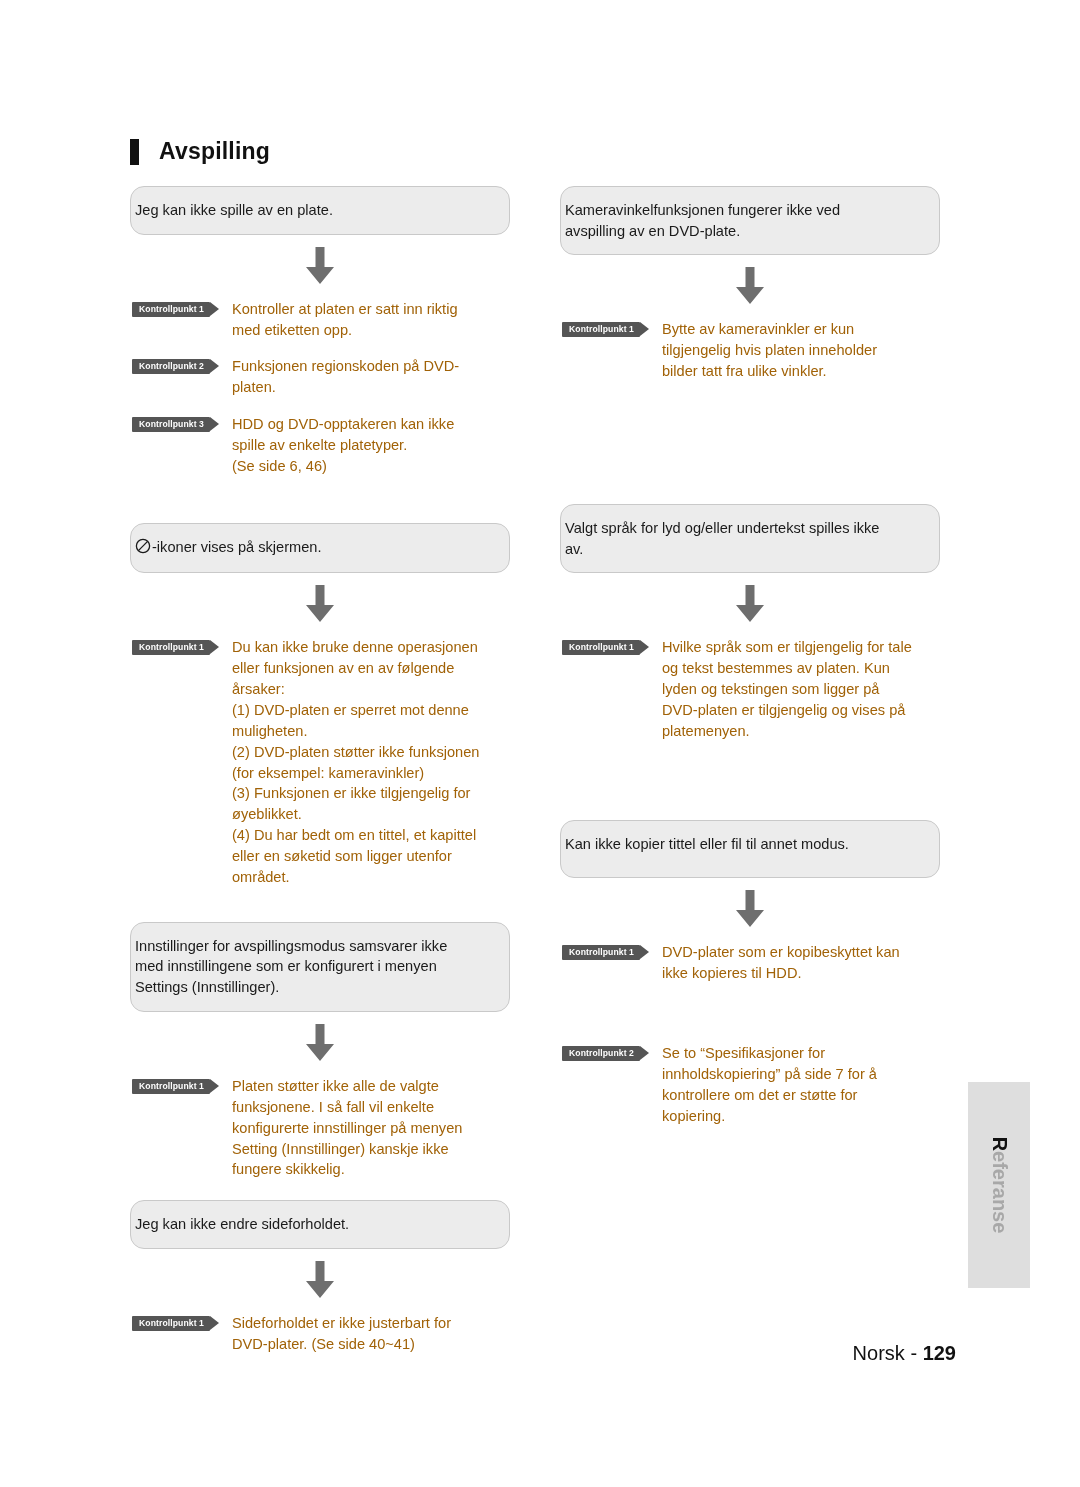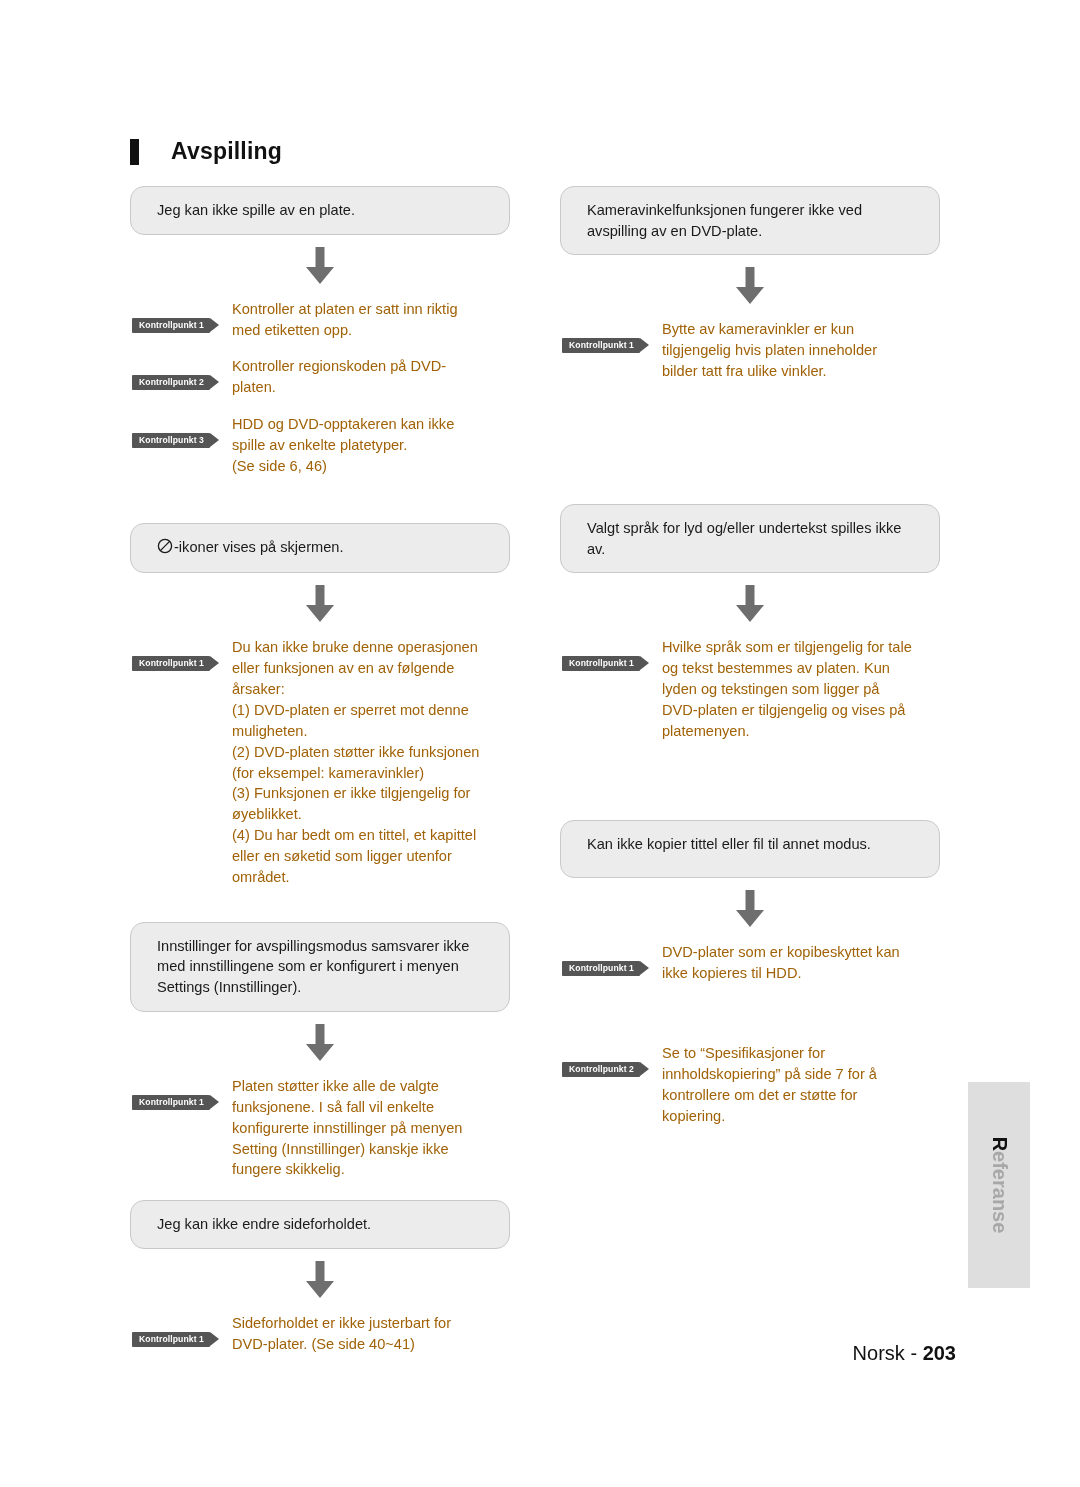--- a/index.html
+++ b/index.html
@@ -23,21 +23,21 @@
     background: #ffffff;
   }
 
   
   .section-heading {
     position: absolute;
     left: 130px;
     top: 138px;
     display: flex;
     align-items: center;
-    gap: 32px;
+    gap: 20px;
   }
   .heading-bar {
     width: 9px;
     height: 26px;
     background: #111111;
     display: block;
   }
   .heading-text {
     font-size: 23px;
     font-weight: bold;
@@ -51,21 +51,21 @@
     width: 380px;
   }
   #col-left  { left: 130px; top: 186px; }
   #col-right { left: 560px; top: 186px; }
 
   
   .problem-box {
     background: #ececec;
     border: 1px solid #c9c9c9;
     border-radius: 14px;
-    padding: 13px 26px;
+    padding: 13px 4px;
     font-size: 14.6px;
     line-height: 1.42;
     color: #1a1a1a;
     box-sizing: border-box;
   }
   .problem-box.tall { min-height: 58px; }
 
   .deny-icon {
     display: inline-block;
     vertical-align: -2px;
@@ -84,21 +84,21 @@
   .check-row {
     display: flex;
     align-items: flex-start;
     margin-bottom: 16px;
   }
   .check-row:last-child { margin-bottom: 0; }
 
   .badge {
     flex: 0 0 auto;
     position: relative;
-    margin-top: 19px;
+    margin-top: 3px;
     margin-left: 2px;
     height: 15px;
     background: #555555;
     color: #ffffff;
     font-size: 8.6px;
     font-weight: bold;
     letter-spacing: 0.1px;
     line-height: 15px;
     padding: 0 6px 0 7px;
     white-space: nowrap;
@@ -188,21 +188,21 @@
         </svg>
       </div>
       <div class="checks">
         <div class="check-row">
           <span class="badge">Kontrollpunkt 1</span>
           <span class="check-text">Kontroller at platen er satt inn riktig
 med etiketten opp.</span>
         </div>
         <div class="check-row">
           <span class="badge">Kontrollpunkt 2</span>
-          <span class="check-text">Kontroller regionskoden på DVD-
+          <span class="check-text">Funksjonen regionskoden på DVD-
 platen.</span>
         </div>
         <div class="check-row">
           <span class="badge">Kontrollpunkt 3</span>
           <span class="check-text">HDD og DVD-opptakeren kan ikke
 spille av enkelte platetyper.
 (Se side 6, 46)</span>
         </div>
       </div>
     </div>
@@ -366,16 +366,16 @@
 
   </div>
 
   <div id="side-tab">
     <span class="tab-label"><span class="initial">R</span><span>eferanse</span></span>
   </div>
 
   <div id="footer">
     <span>Norsk</span>
     <span>-</span>
-    <span class="page-num">203</span>
+    <span class="page-num">129</span>
   </div>
 
 </div>
 
 </body></html>

